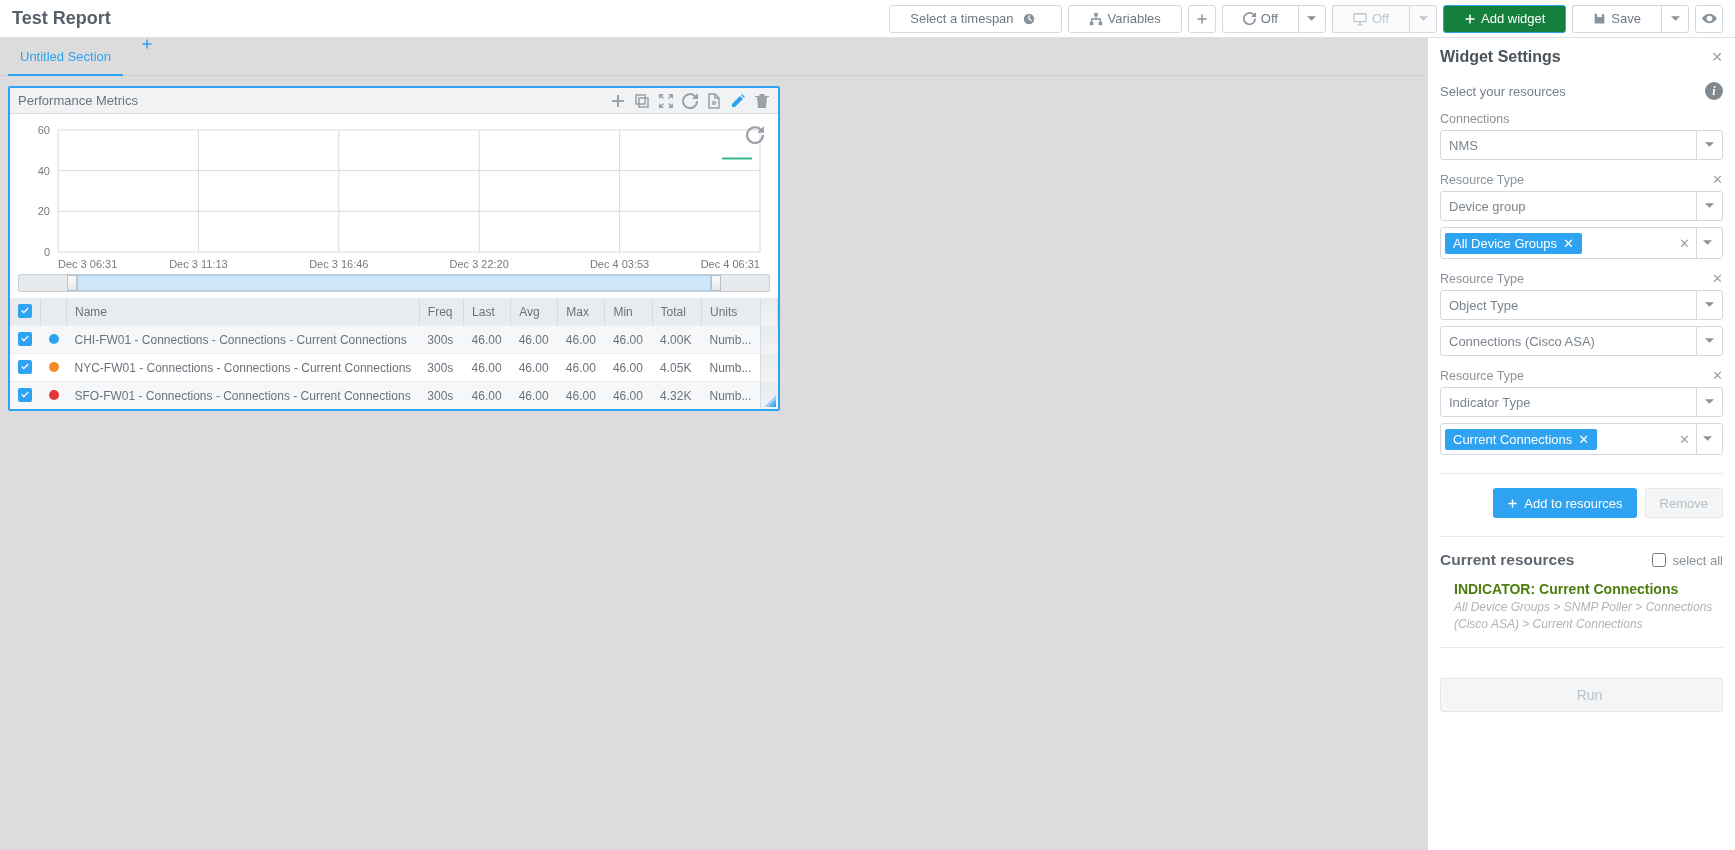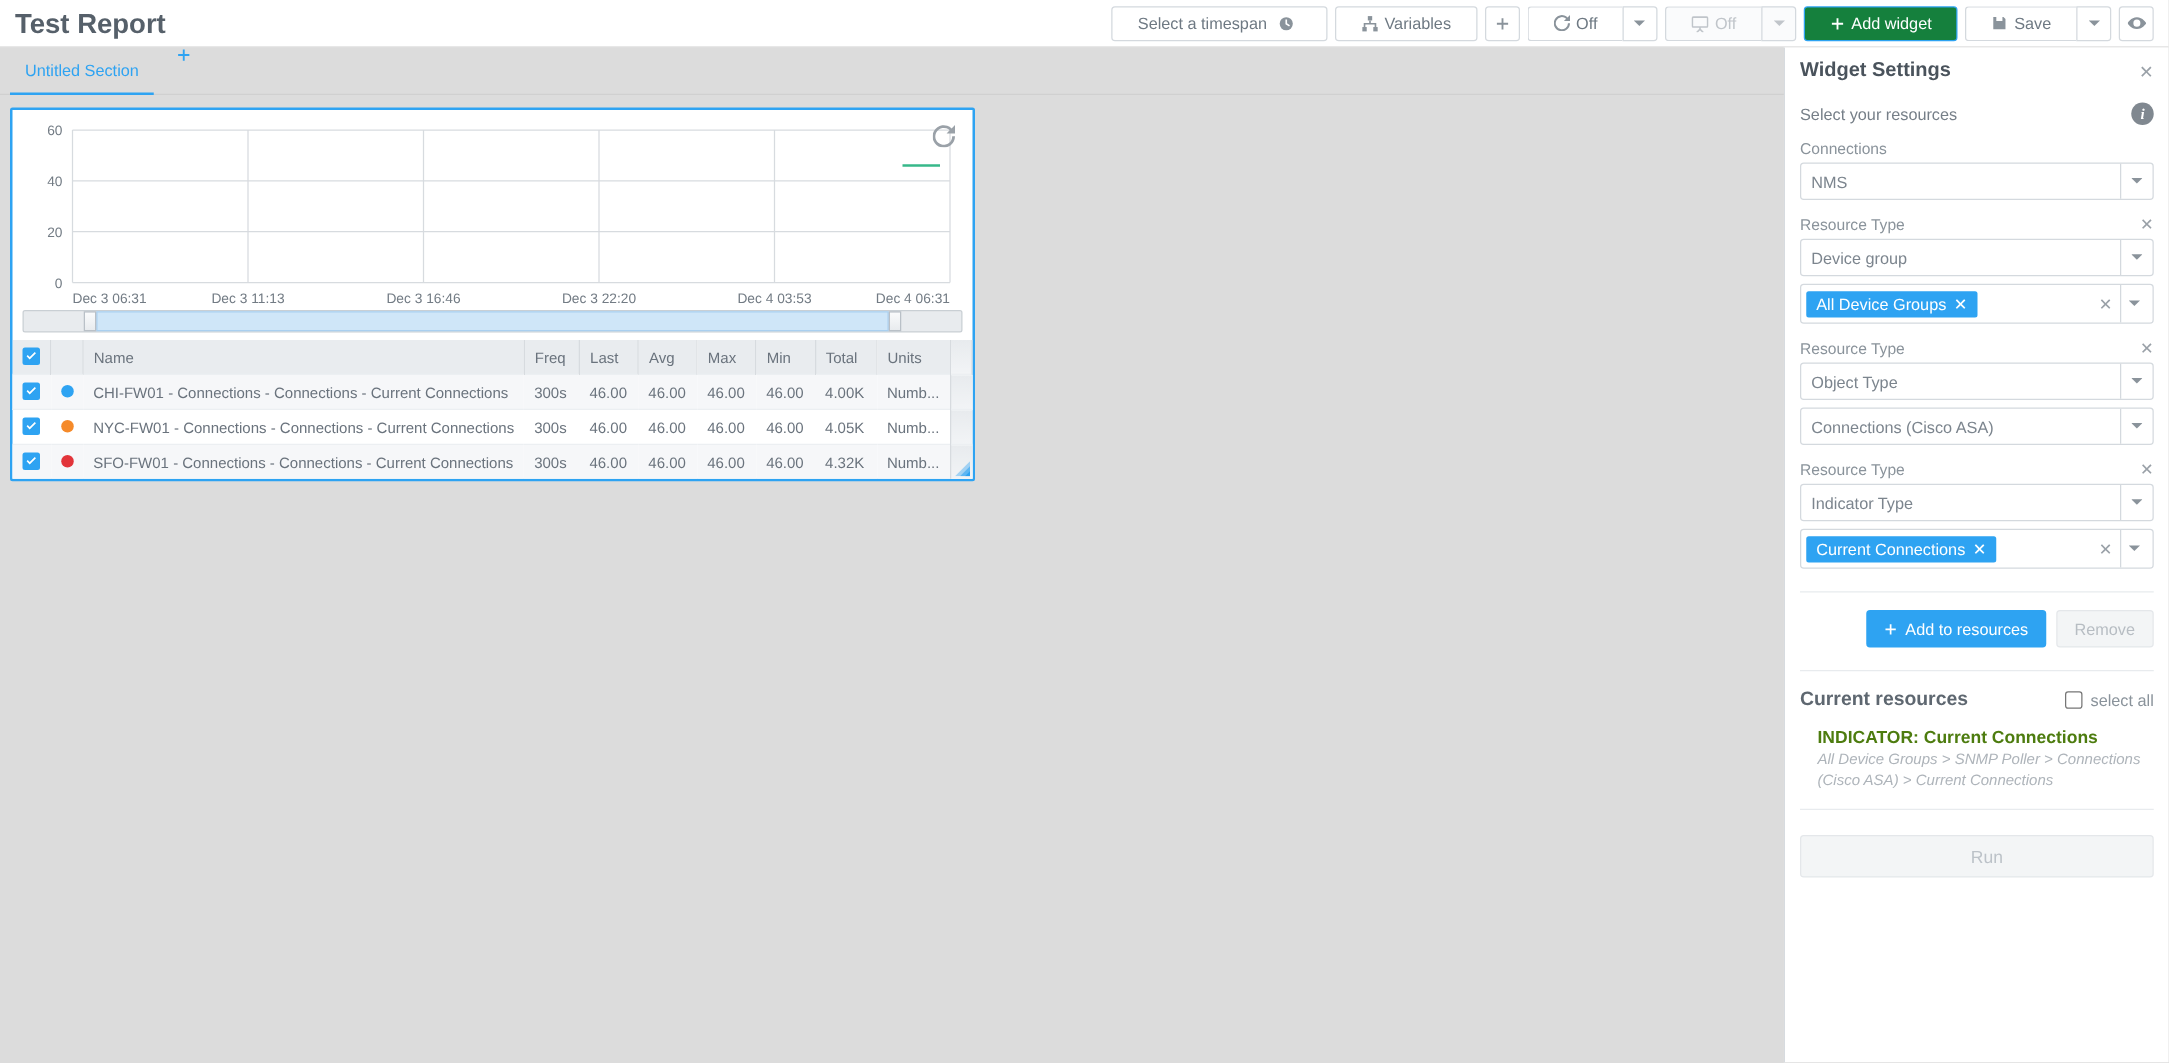--- a/index.html
+++ b/index.html
@@ -1,18 +1,18 @@
 <!DOCTYPE html>
 <html><head>
 <meta charset="utf-8">
 <style>
 * { box-sizing: border-box; margin: 0; padding: 0; }
 body { font-family: "Segoe UI", Arial, sans-serif; font-size: 13px; color: #555; background: #dcdcdc; width: 1735px; height: 850px; overflow: hidden; }
 .topbar { background: #fff; height: 38px; display: flex; align-items: center; padding: 0 12px; border-bottom: 1px solid #e0e0e0; }
-.page-title { font-size: 22px; font-weight: 600; color: #56606a; flex: 1; }
+.page-title { font-size: 18px; font-weight: 600; color: #56606a; flex: 1; }
 .btn { background: #fff; border: 1px solid #d4d9de; border-radius: 3px; height: 28px; padding: 0 20px; display: inline-flex; align-items: center; margin-left: 6px; color: #6e7983; font-size: 13px; cursor: pointer; }
 .btn .ic { margin-right: 5px; color: #8a939b; fill: #8a939b; }
 .btn-blue { background: #15803d; border-color: #2ea3f2; color: #fff; }
 .btn-blue .ic { color: #fff; fill: #fff; }
 .btn-small { width: 28px; padding: 0; justify-content: center; }
 .btn-group { display: inline-flex; margin-left: 6px; }
 .btn-group .btn { margin-left: 0; border-radius: 0; border-right-width: 0; }
 .btn-group .btn:first-child { border-top-left-radius: 3px; border-bottom-left-radius: 3px; }
 .btn-group .btn:last-child { border-top-right-radius: 3px; border-bottom-right-radius: 3px; border-right-width: 1px; }
 .btn.disabled { color: #c0c5ca; background: #fafbfc; }
@@ -81,21 +81,21 @@
 .btn-ghost { background: #f3f5f6; border: 1px solid #e4e7ea; color: #b7bdc3; height: 30px; padding: 0 14px; border-radius: 3px; font-size: 13px; display: inline-flex; align-items: center; }
 .btn-blue2 { background: #2ea3f2; color: #fff; height: 30px; padding: 0 14px; border-radius: 3px; font-size: 13px; display: inline-flex; align-items: center; cursor: pointer; }
 .btn-blue2 .ic { margin-right: 6px; }
 .section-row { display: flex; align-items: center; margin-top: 14px; }
 .section-row h3 { font-size: 15.5px; font-weight: 600; color: #5e6770; flex: 1; }
 .section-row label { display: flex; align-items: center; color: #8a939b; font-size: 13px; }
 .section-row input[type="checkbox"] { margin-right: 6px; width: 14px; height: 14px; }
 .resource-block { margin-top: 8px; padding: 4px 0 10px 14px; }
 .resource-block h4 { font-size: 14px; font-weight: 600; color: #4d7c0f; margin-bottom: 2px; }
 .resource-block .path { font-size: 12px; font-style: italic; color: #aeb4ba; line-height: 1.4; }
-.run-btn { width: 100%; height: 34px; background: #f3f5f6; border: 1px solid #e4e7ea; color: #bcc2c8; border-radius: 3px; margin-top: 20px; display: flex; align-items: center; justify-content: center; font-size: 14px; padding-left: 16px; }
+.run-btn { width: 100%; height: 34px; background: #f3f5f6; border: 1px solid #e4e7ea; color: #bcc2c8; border-radius: 3px; margin-top: 30px; display: flex; align-items: center; justify-content: center; font-size: 14px; padding-left: 16px; }
 
 svg.ic, svg.wic { display: block; }
 </style>
 </head>
 <body>
 
 <svg width="0" height="0" style="position:absolute">
   <defs>
     <symbol id="i-plus" viewBox="0 0 16 16">
         <path d="M7 2h2v5h5v2H9v5H7V9H2V7h5V2z"></path>
@@ -229,20 +229,46 @@
     <div class="tabs-row">
       <div class="tab">Untitled Section</div>
       <div class="tab-add">
         <svg style="width:12px;height:12px;fill:#2ea3f2">
             <use href="#i-plus"></use>
           </svg>
       </div>
     </div>
 
     <div class="widget">
+      <div class="widget-header">
+        <span class="title">Performance Metrics</span>
+        <div class="toolbar">
+          <svg class="wic">
+              <use href="#i-plus"></use>
+            </svg>
+          <svg class="wic">
+              <use href="#i-copy"></use>
+            </svg>
+          <svg class="wic">
+              <use href="#i-expand"></use>
+            </svg>
+          <svg class="wic">
+              <use href="#i-refresh"></use>
+            </svg>
+          <svg class="wic">
+              <use href="#i-export"></use>
+            </svg>
+          <svg class="wic active">
+              <use href="#i-edit"></use>
+            </svg>
+          <svg class="wic">
+              <use href="#i-trash"></use>
+            </svg>
+        </div>
+      </div>
 
       <div class="chart-area">
         <svg class="chart-refresh">
             <use href="#i-refresh"></use>
           </svg>
         <svg class="chart-svg" id="chartsvg" viewBox="0 0 752 150">
             <line x1="40" x2="742" y1="128" y2="128" class="grid-line"></line>
             <text x="32" y="132" text-anchor="end" class="axis-text">0</text>
             <line x1="40" x2="742" y1="87.33333333333334" y2="87.33333333333334" class="grid-line"></line>
             <text x="32" y="91.33333333333334" text-anchor="end" class="axis-text">20</text>

